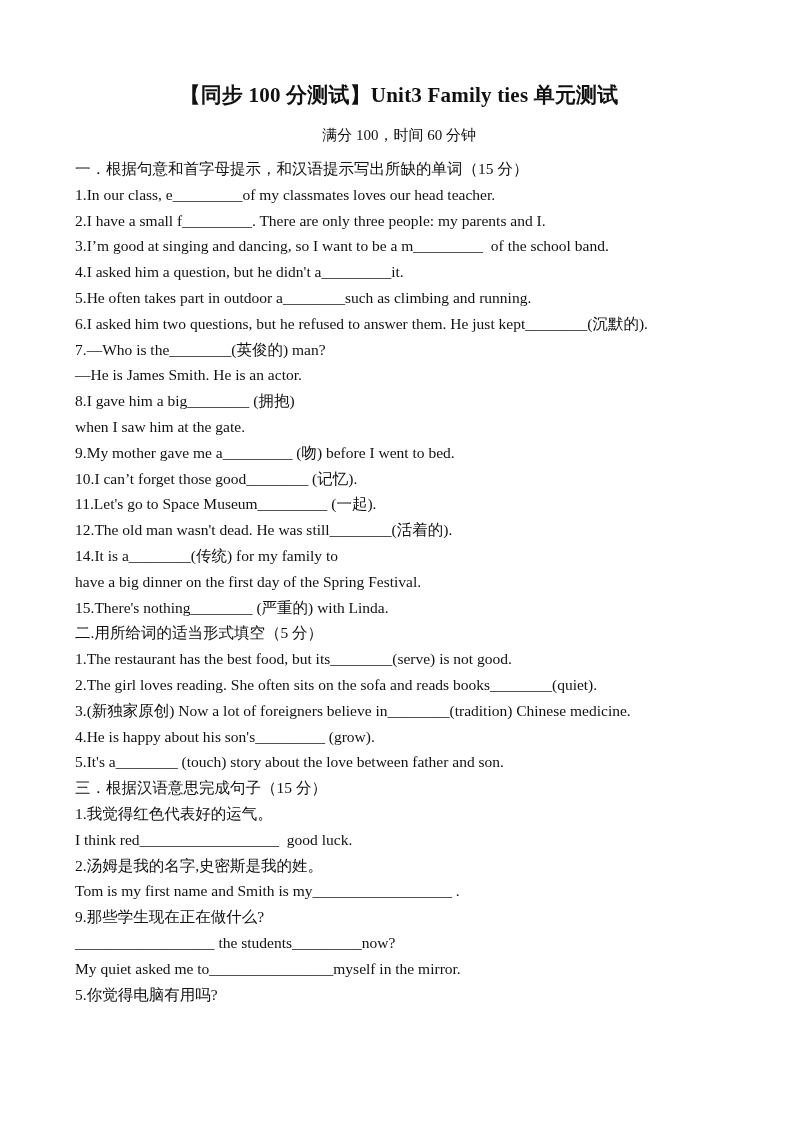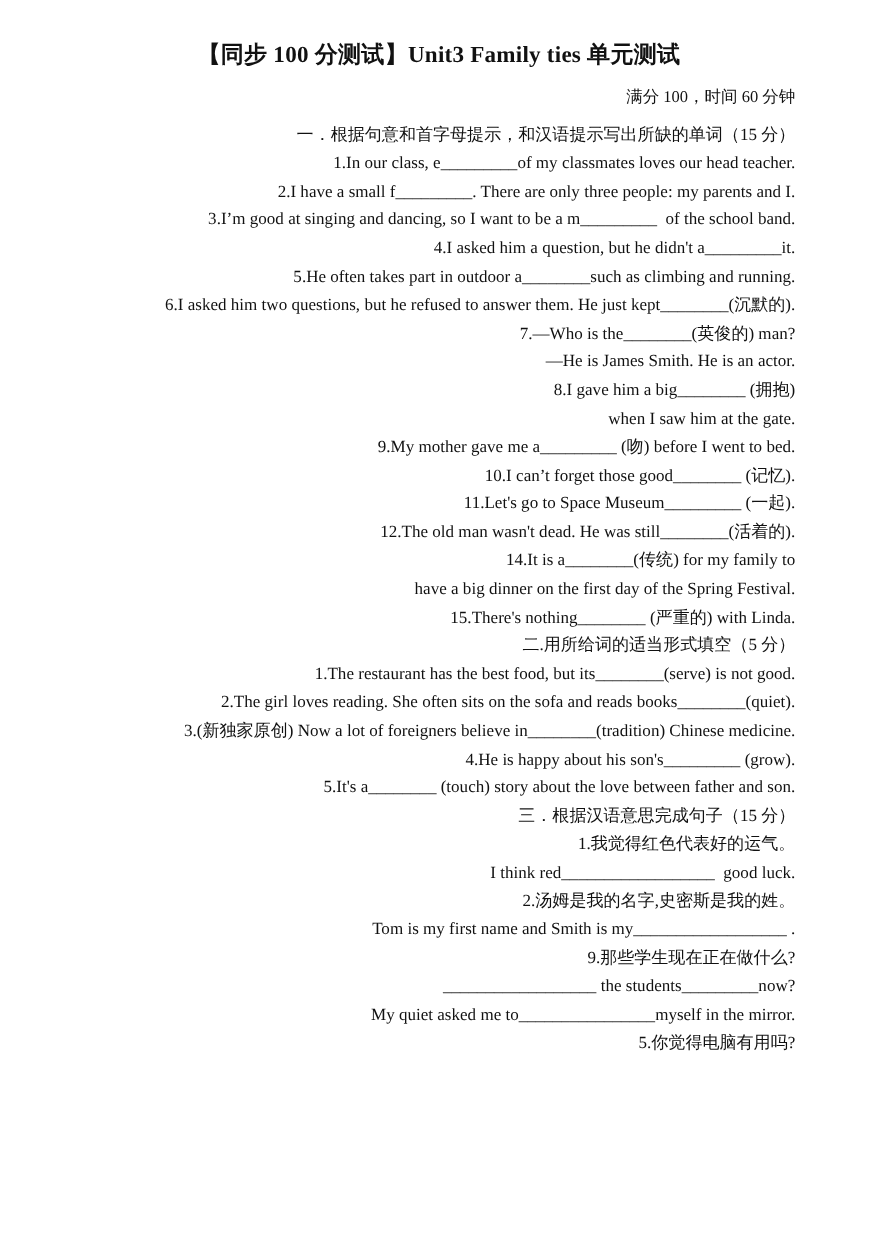--- a/index.html
+++ b/index.html
@@ -11,44 +11,43 @@
     width: 793px;
     height: 1122px;
     font-family: "Liberation Serif", "DejaVu Serif", serif;
     color: #111111;
     overflow: hidden;
   }
   .page {
     box-sizing: border-box;
     width: 793px;
     height: 1116px;
-    padding: 36px 70px 0 75px;
+    padding: 82px 70px 0 75px;
     background: #ffffff;
   }
   .title {
     font-size: 21px;
     line-height: 26px;
     font-weight: bold;
     text-align: center;
     margin: 0 0 9px 0;
     letter-spacing: 0.2px;
   }
   .subtitle {
     font-size: 15px;
     line-height: 22px;
-    text-align: right;
+    text-align: center;
     margin: 16px 0 10px 0;
   }
   .heading, .line {
     font-size: 15.5px;
     line-height: 25.8px;
     margin: 0;
     white-space: pre-wrap;
     font-weight: normal;
-    text-align: right;
   }
 </style>
 </head>
 <body>
 
 <div class="page">
   <h1 class="title">【同步 100 分测试】Unit3 Family ties 单元测试</h1>
   <p class="subtitle">满分 100，时间 60 分钟</p>
   <div>
       <p class="heading">一．根据句意和首字母提示，和汉语提示写出所缺的单词（15 分）</p>

